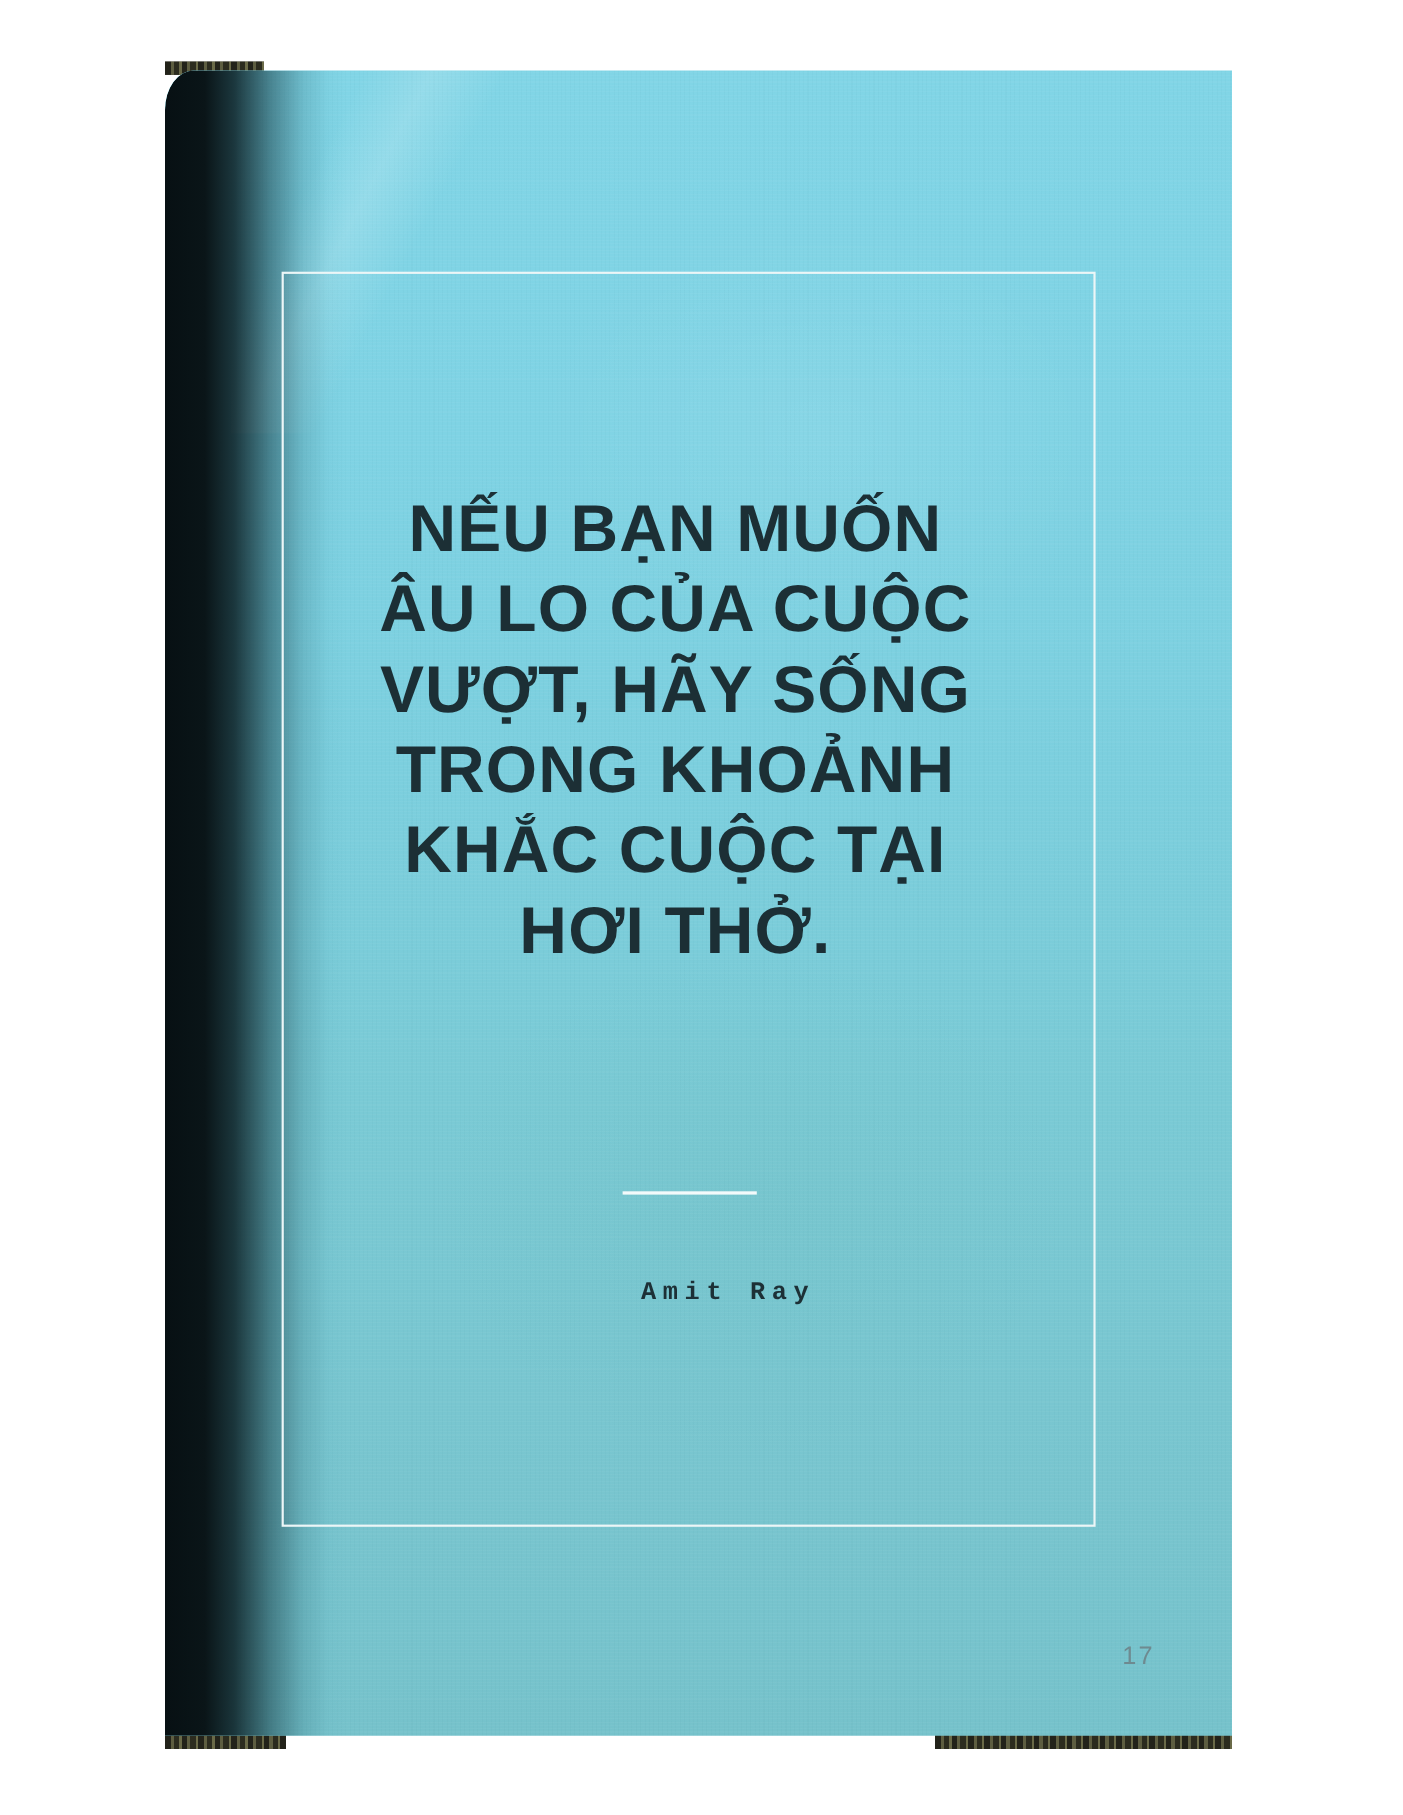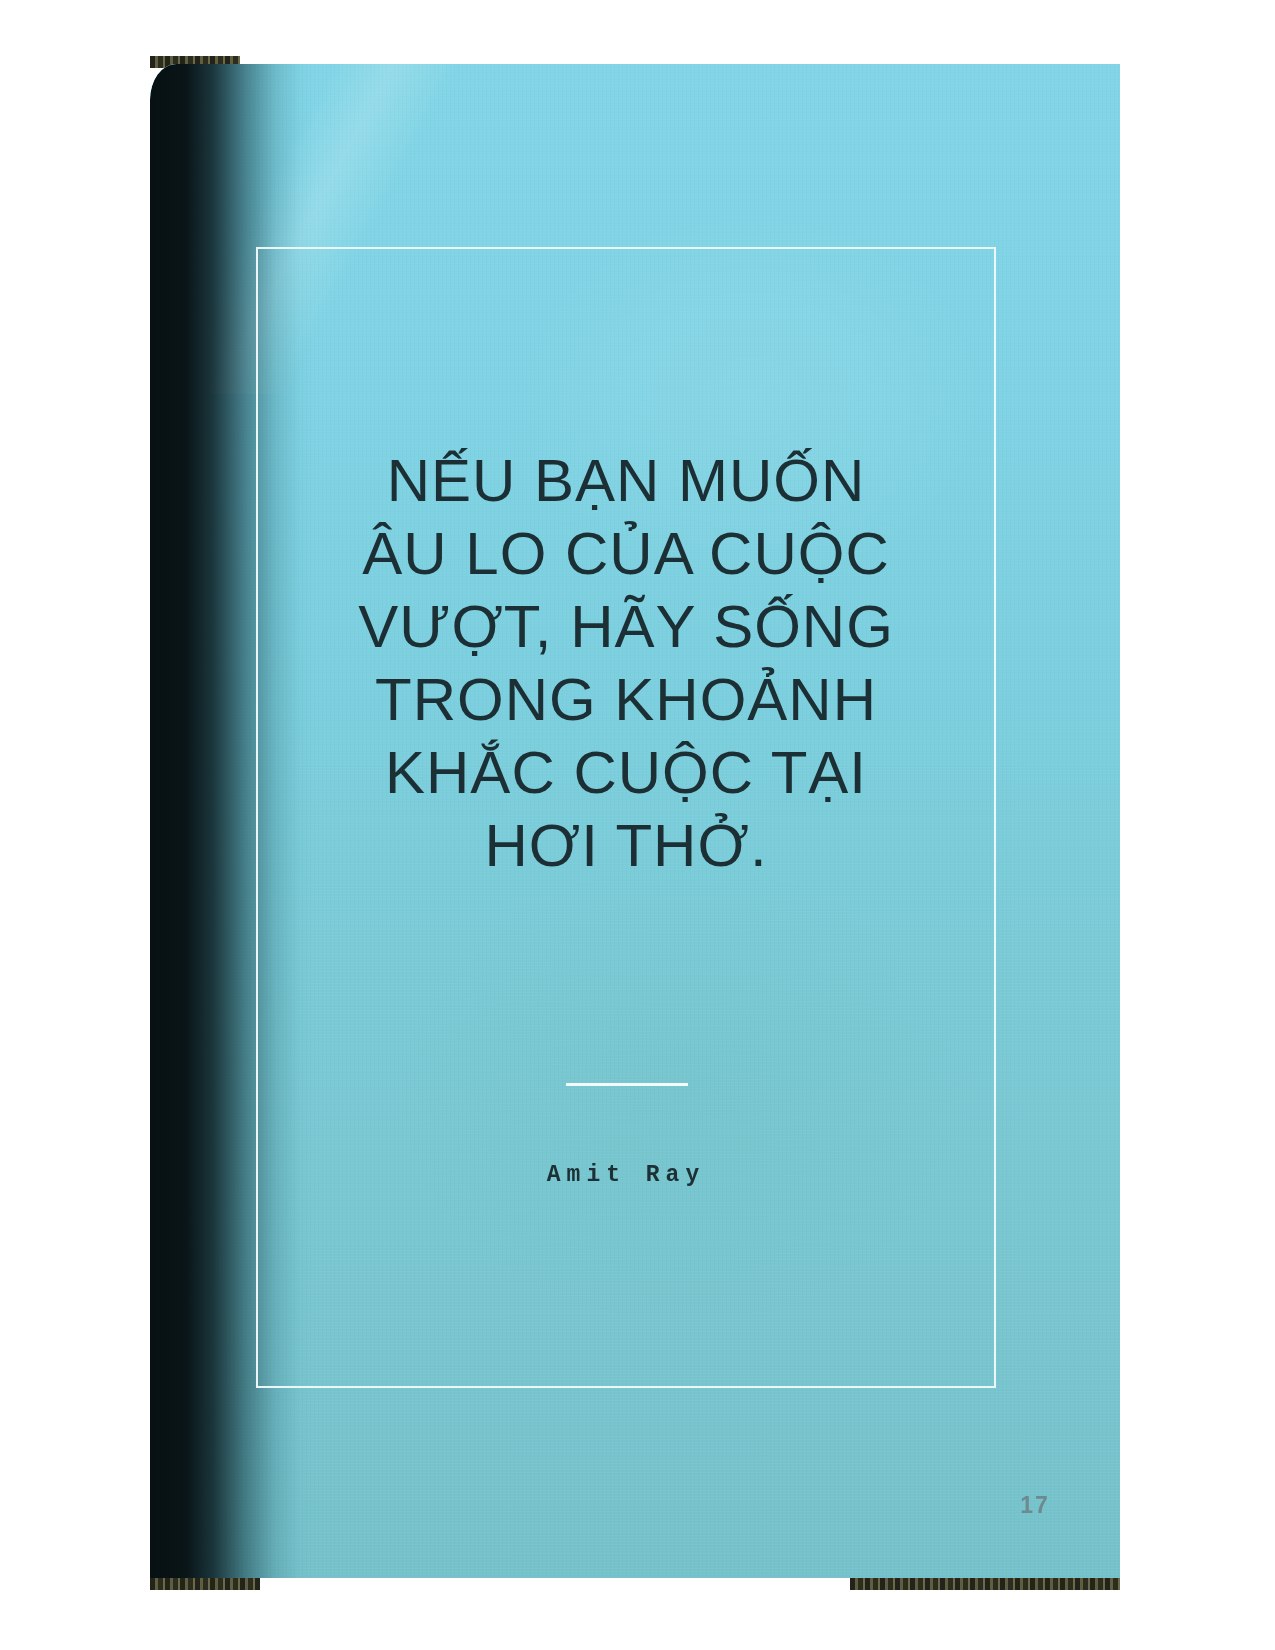--- a/index.html
+++ b/index.html
@@ -88,26 +88,26 @@
     top: 183px;
     width: 740px;
     height: 1141px;
     border: 2px solid #ecf6f7;
     box-sizing: border-box;
     pointer-events: none;
   }
   
   .quote {
     position: absolute;
-    left: 106px;
+    left: 94px;
     top: 380px;
     width: 740px;
     text-align: center;
     font-family: "Liberation Sans", sans-serif;
-    font-weight: 400;
+    font-weight: 700;
     font-size: 60px;
     line-height: 73px;
     letter-spacing: 1px;
     color: #1c2f35;
   }
   .divider {
     position: absolute;
     left: 416px;
     top: 1019px;
     width: 122px;
@@ -118,29 +118,30 @@
     position: absolute;
     left: 106px;
     top: 1098px;
     width: 740px;
     text-align: center;
     font-family: "Liberation Mono", monospace;
     font-weight: bold;
     font-size: 23px;
     letter-spacing: 6px;
     color: #1d3036;
+    padding-left: 36px;
   }
   .page-number {
     position: absolute;
     left: 860px;
     top: 1428px;
     width: 50px;
     text-align: center;
     font-size: 23px;
-    font-weight: 700;
+    font-weight: 400;
     letter-spacing: 2px;
     color: #6e8a90;
   }
 </style>
 </head>
 <body>
 
 <div class="stage">
 
   <div class="mat mat-top"></div>

